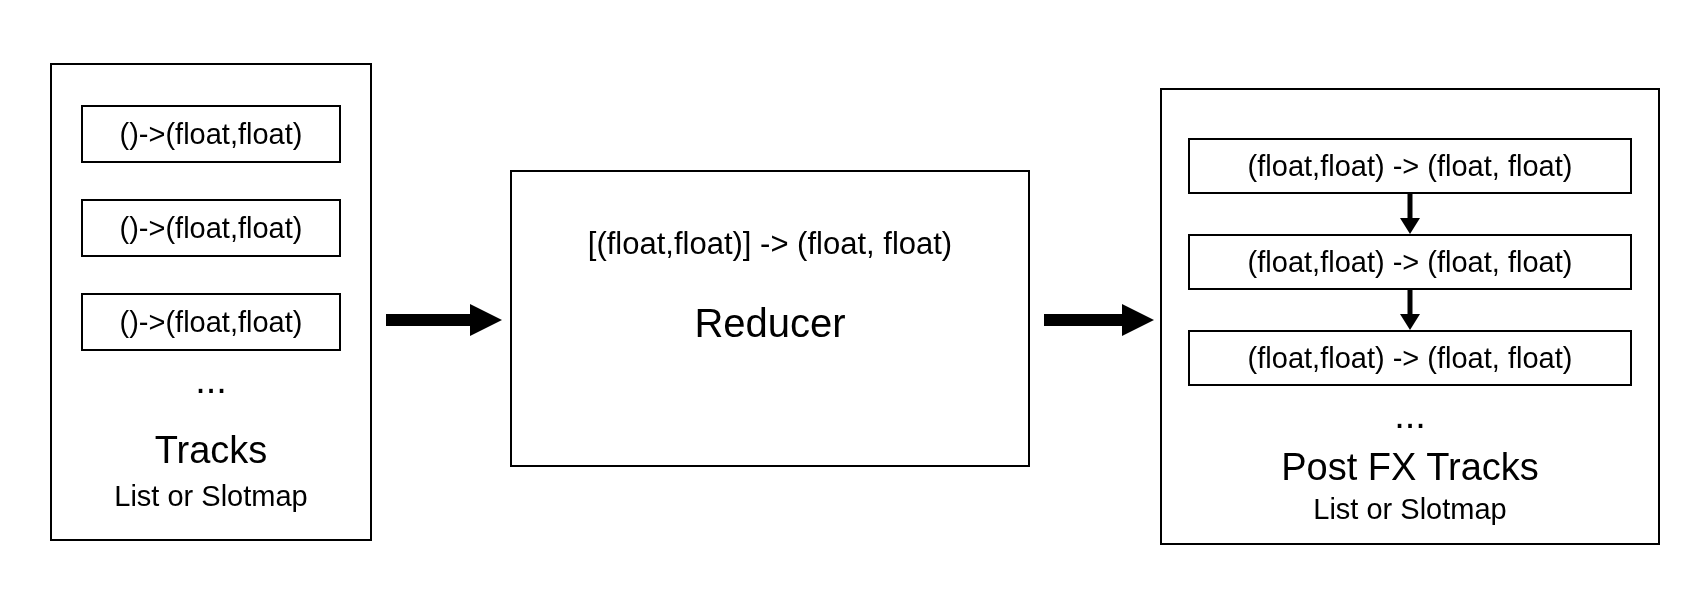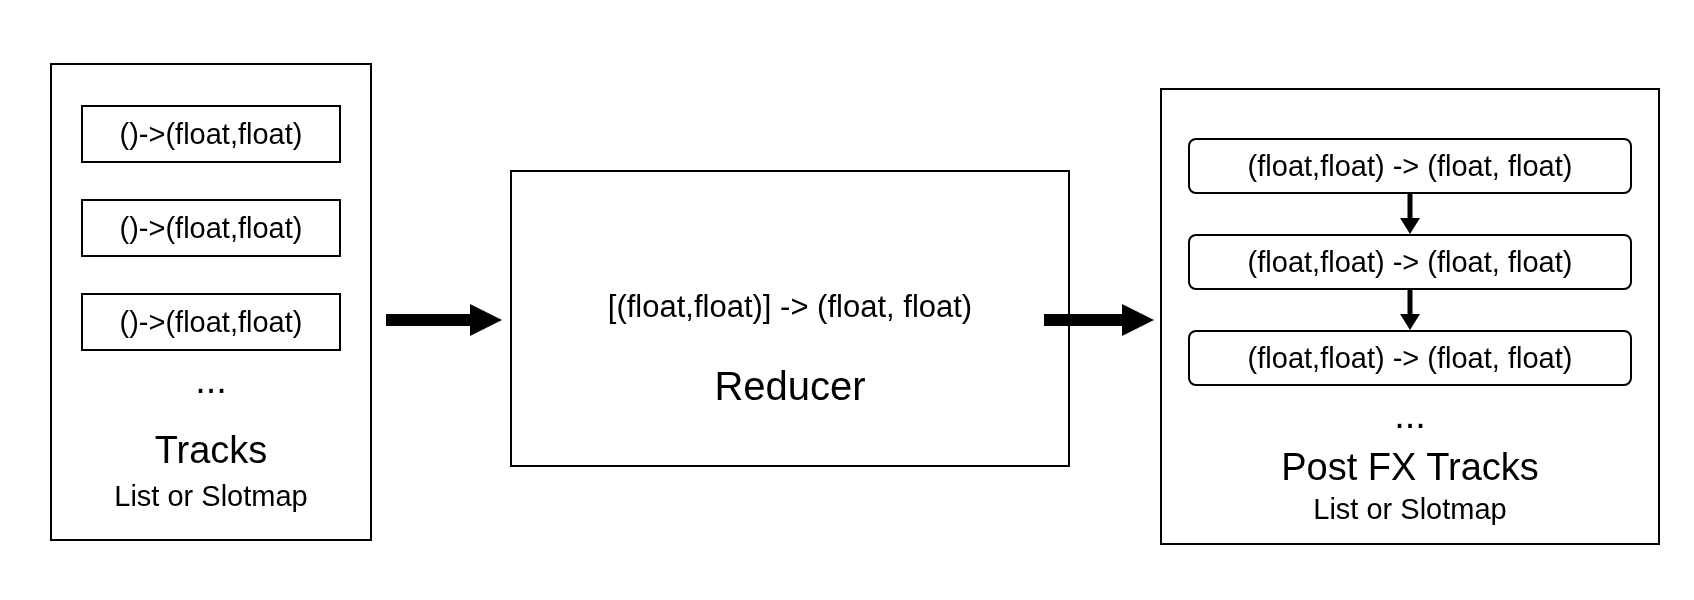--- a/index.html
+++ b/index.html
@@ -36,27 +36,27 @@
   
   .tracks-box { left: 50px; top: 63px; width: 322px; height: 478px; padding-top: 40px; }
   .tracks-box .slot { width: 260px; height: 58px; margin-bottom: 36px; }
   .tracks-box .slot:nth-of-type(3) { margin-bottom: 0; }
 
   .ellipsis { font-size: 38px; line-height: 1; margin-top: 10px; }
   .box-title { font-size: 38px; line-height: 1.15; margin-top: 30px; }
   .box-subtitle { font-size: 29px; line-height: 1.2; margin-top: 6px; }
 
   
-  .reducer-box { left: 510px; top: 170px; width: 560px; height: 297px; padding-top: 119px; }
+  .reducer-box { left: 510px; top: 170px; width: 520px; height: 297px; padding-top: 56px; }
   .reducer-sig { font-size: 31px; line-height: 1; white-space: nowrap; }
   .reducer-title { font-size: 40px; line-height: 1; margin-top: 44px; }
 
   
   .postfx-box { left: 1160px; top: 88px; width: 500px; height: 457px; padding-top: 48px; }
-  .postfx-box .slot { width: 444px; height: 56px; border-radius: 8px; }
+  .postfx-box .slot { width: 444px; height: 56px; }
   .postfx-box .box-title { margin-top: 12px; }
   .postfx-box .box-subtitle { margin-top: 2px; }
 
   .arrow-right { position: absolute; top: 300px; }
   .arrow-right.a1 { left: 384px; }
   .arrow-right.a2 { left: 1042px; }
 
   .down-arrow { display: block; }
 </style>
 </head>

